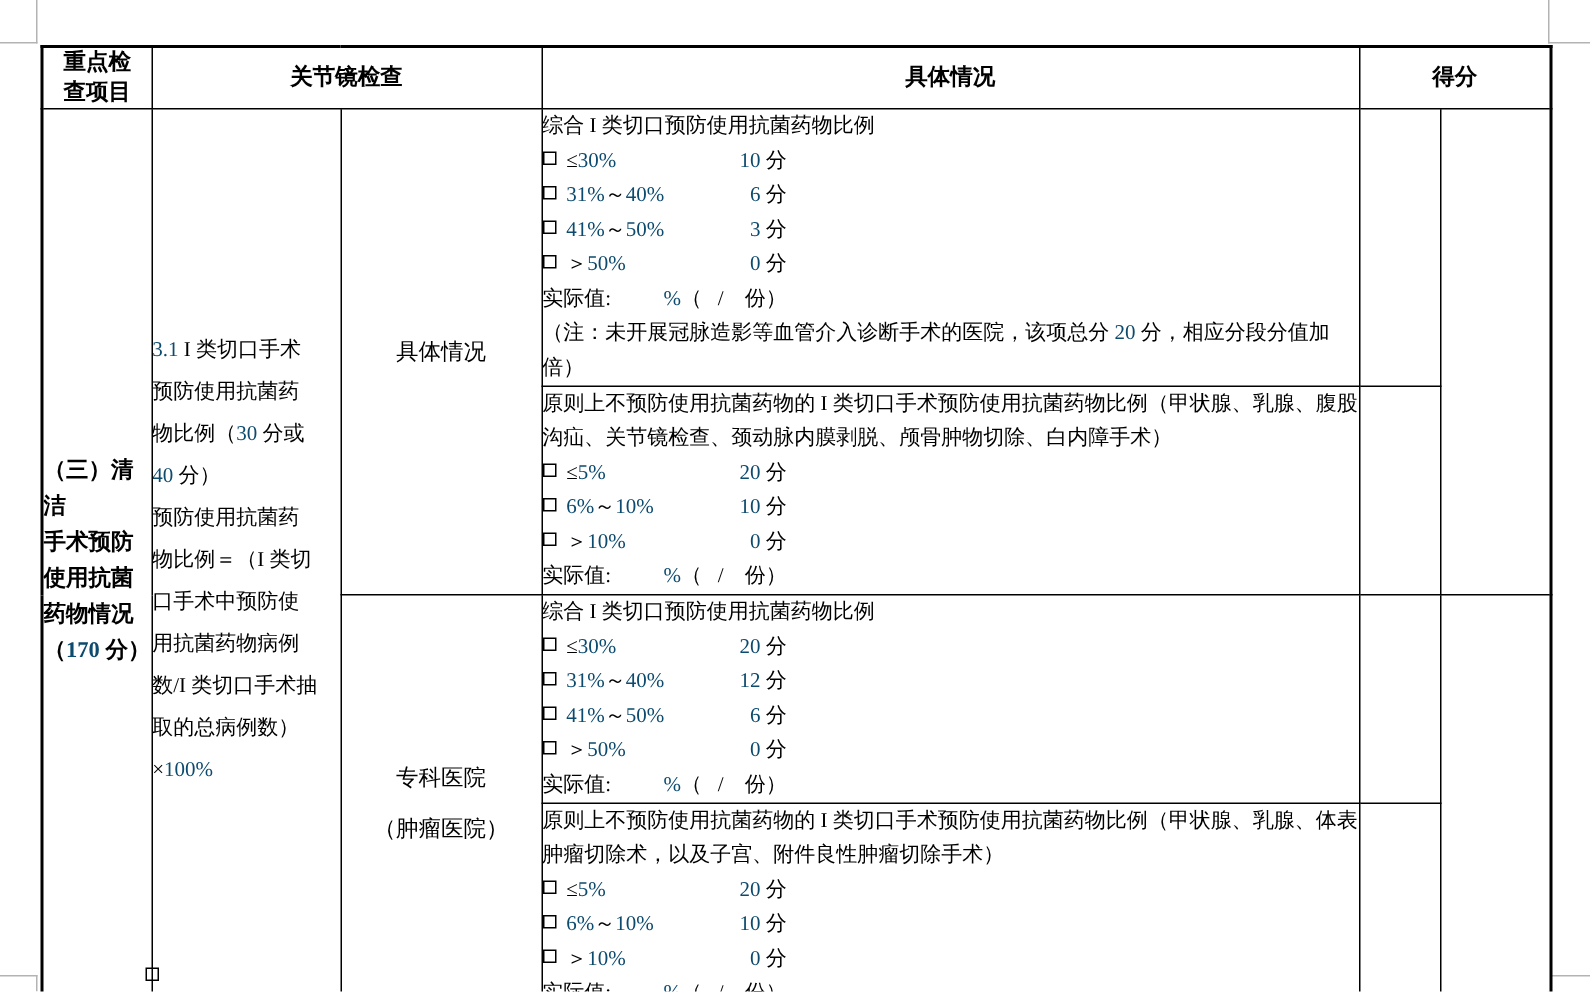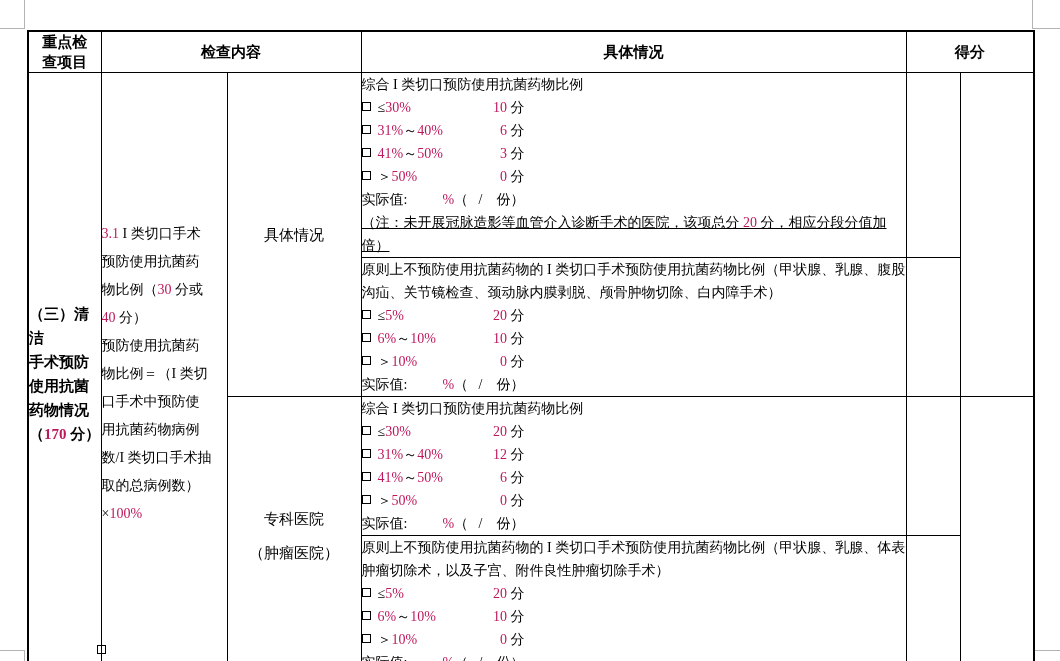--- a/index.html
+++ b/index.html
@@ -53,22 +53,22 @@
   td.score-cell{background:#fff;}
   .dtitle{line-height:23px;}
   .opt{line-height:23px;}
   .checkbox{
     display:inline-block;width:7px;height:7px;border:1px solid #000;
     margin-right:7px;vertical-align:1px;background:#fff;
   }
   .opt-range{display:inline-block;width:85px;}
   .opt-score{display:inline-block;width:38px;text-align:right;margin-left:24px;}
   .actual{white-space:pre;line-height:23px;font-family:Liberation Serif, serif;}
-  .note{line-height:23px;text-decoration:underline;}
-  .num{color:#be185d;}
+  .note{line-height:23px;}
+  .num{color:#0c4a6e;}
 </style>
 </head>
 <body>
 
 <div class="mark mark-tl"></div>
 <div class="mark mark-tr"></div>
 <div class="mark mark-bl"></div>
 <div class="mark mark-br"></div>
 <div class="anchor-square"></div>
 
@@ -79,21 +79,21 @@
       <col style="width:134px">
     <col style="width:545px">
       <col style="width:54px">
       <col style="width:74px">
   </colgroup>
 
   <tbody>
       <tr class="hdr">
     <td class="pre">重点检
 查项目</td>
-    <td colspan="2">检查内容</td>
+    <td colspan="2">关节镜检查</td>
     <td>具体情况</td>
     <td colspan="2">得分</td>
   </tr>
 
   <tr style="height:159px;">
     <td rowspan="4" class="key pre">（三）清洁
 手术预防
 使用抗菌
 药物情况
 （<span class="num">170</span> 分）</td>

